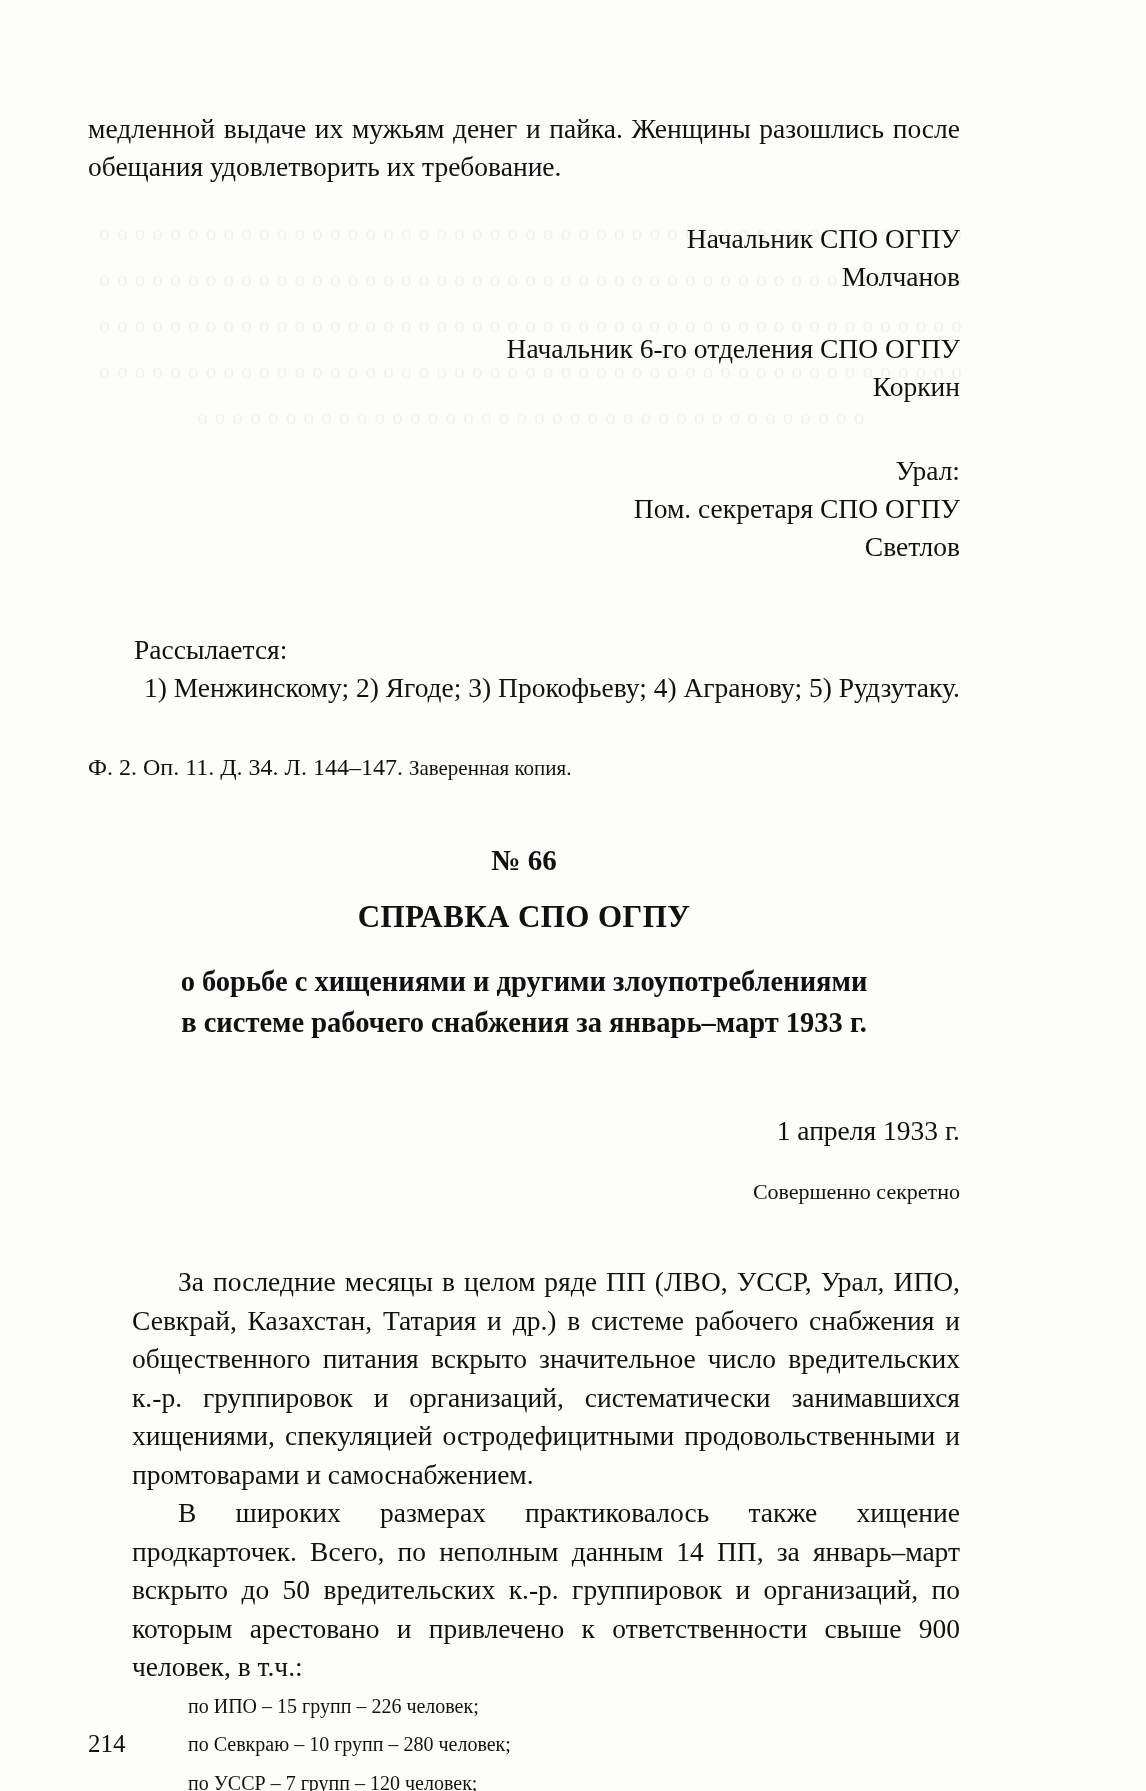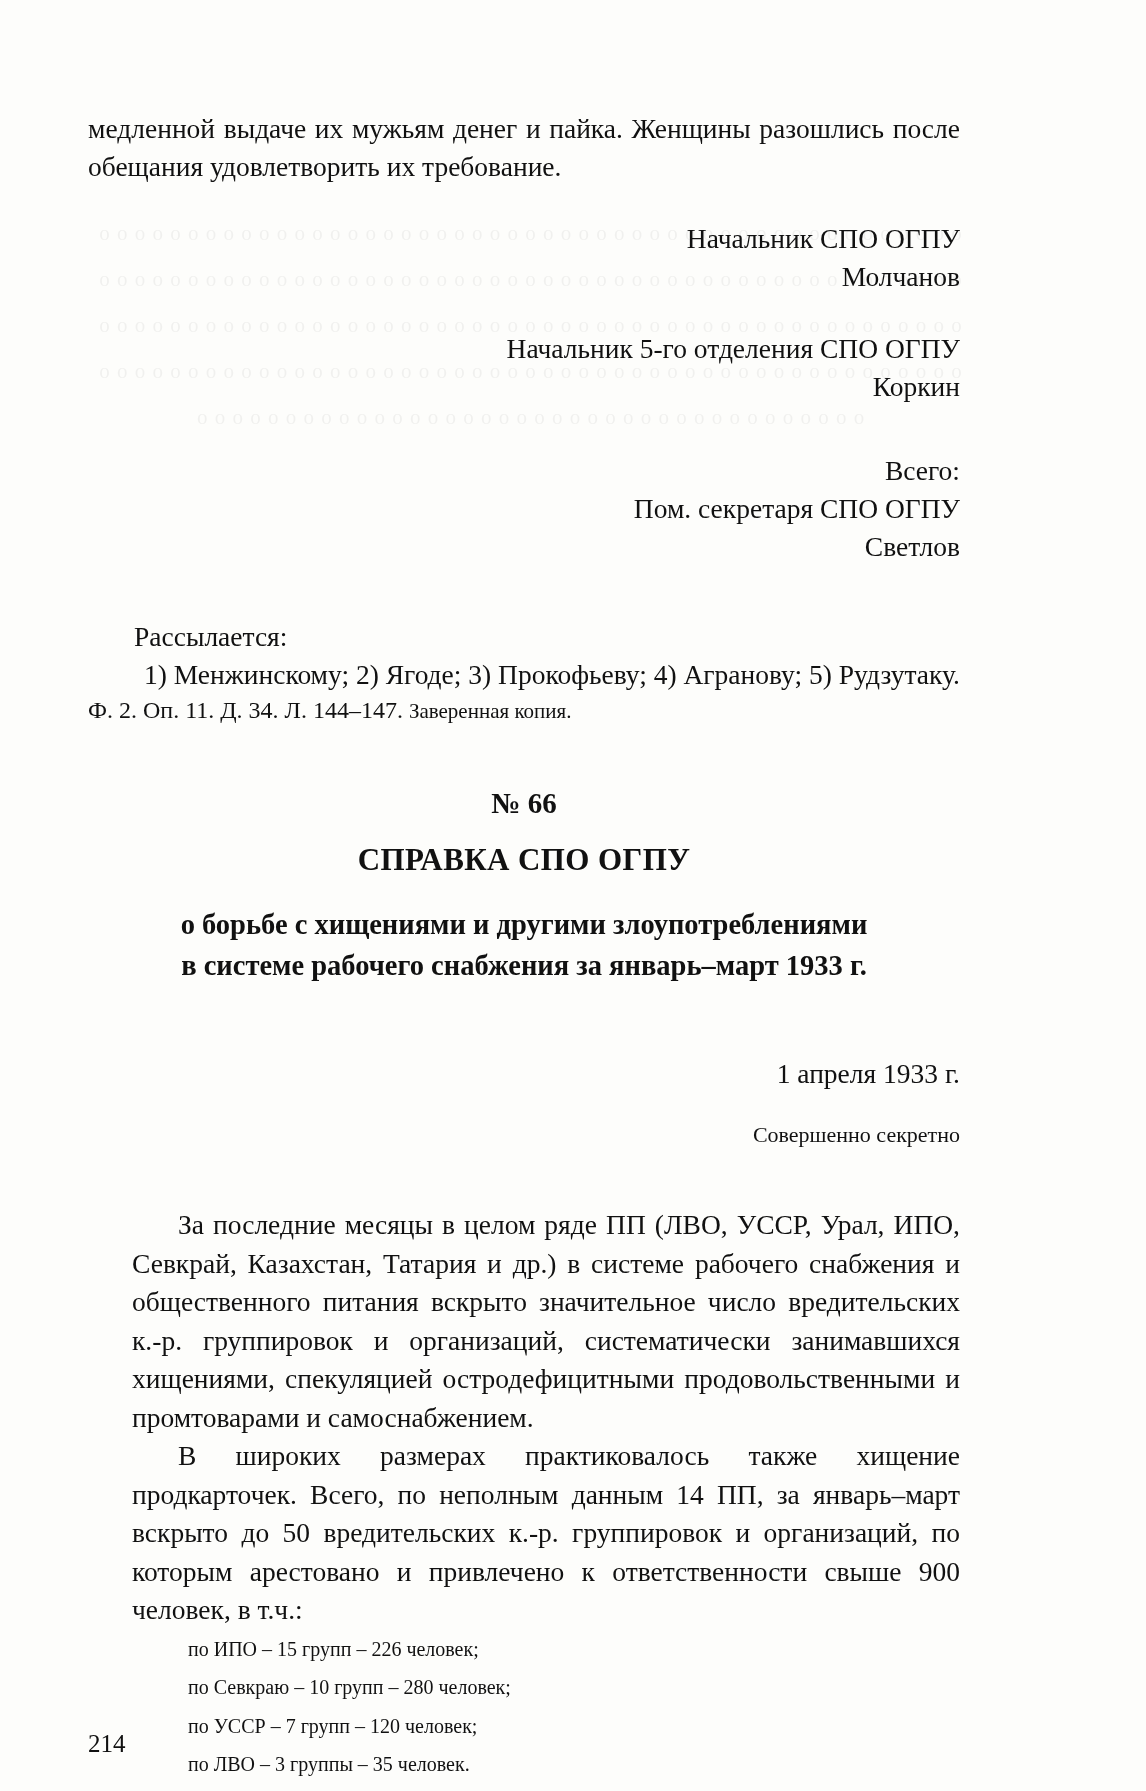--- a/index.html
+++ b/index.html
@@ -66,32 +66,33 @@
   .sig-block .line2 {
     display: block;
   }
   .verno {
     text-align: right;
     font-size: 27.5px;
     line-height: 38px;
     margin-top: 46px;
   }
   .rassyl {
-    margin-top: 52px;
+    margin-top: 65px;
     font-size: 27.5px;
     line-height: 38px;
     font-family: Liberation Serif, serif;
   }
   .rassyl .lead {
     padding-left: 46px;
   }
   .rassyl .list {
     padding-left: 56px;
   }
   .archive {
+    margin-top: 44px;
     font-size: 24px;
     line-height: 32px;
   }
   .archive .small {
     font-size: 21px;
   }
   .doc-number {
     margin-top: 60px;
     text-align: center;
     font-size: 29px;
@@ -168,26 +169,26 @@
   <div class="content">
 
     <p class="body-text first-para">медленной выдаче их мужьям денег и пайка. Женщины разошлись после обещания удовлетворить их требование.</p>
 
     <div class="sig-block">
       <span>Начальник СПО ОГПУ</span>
       <span class="line2">Молчанов</span>
     </div>
 
     <div class="sig-block">
-      <span>Начальник 5-го отделения СПО ОГПУ</span>
+      <span>Начальник 6-го отделения СПО ОГПУ</span>
       <span class="line2">Коркин</span>
     </div>
 
     <div class="verno">
-      <span>Всего:</span><br>
+      <span>Урал:</span><br>
       <span>Пом. секретаря СПО ОГПУ</span><br>
       <span>Светлов</span>
     </div>
 
     <div class="rassyl">
       <p class="lead">Рассылается:</p>
       <p class="list">1) Менжинскому; 2) Ягоде; 3) Прокофьеву; 4) Агранову; 5) Рудзутаку.</p>
     </div>
 
     <div class="archive">

